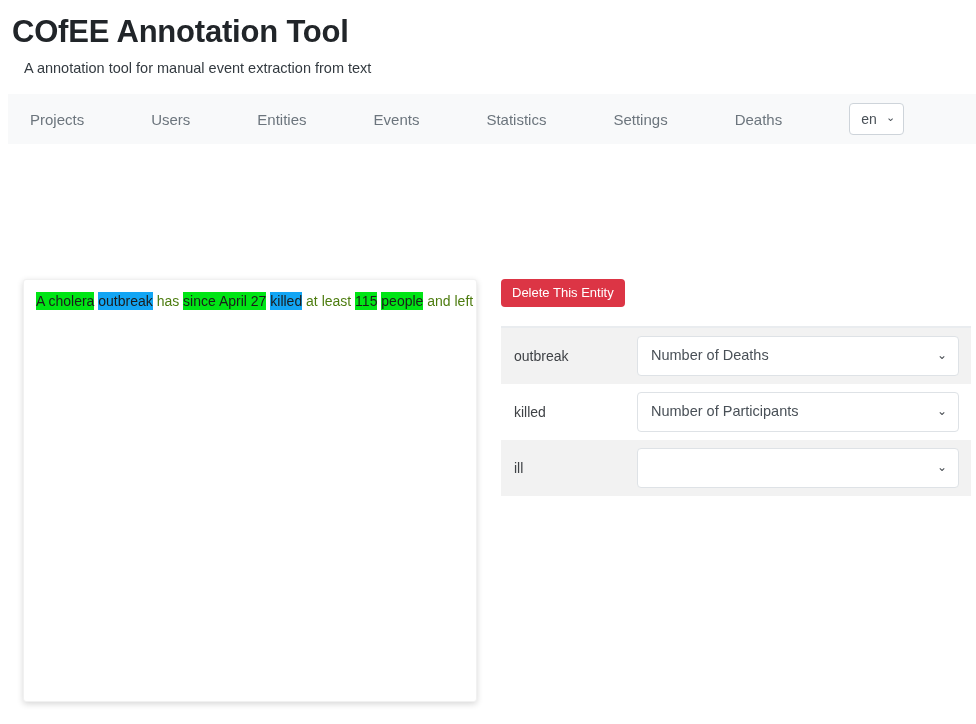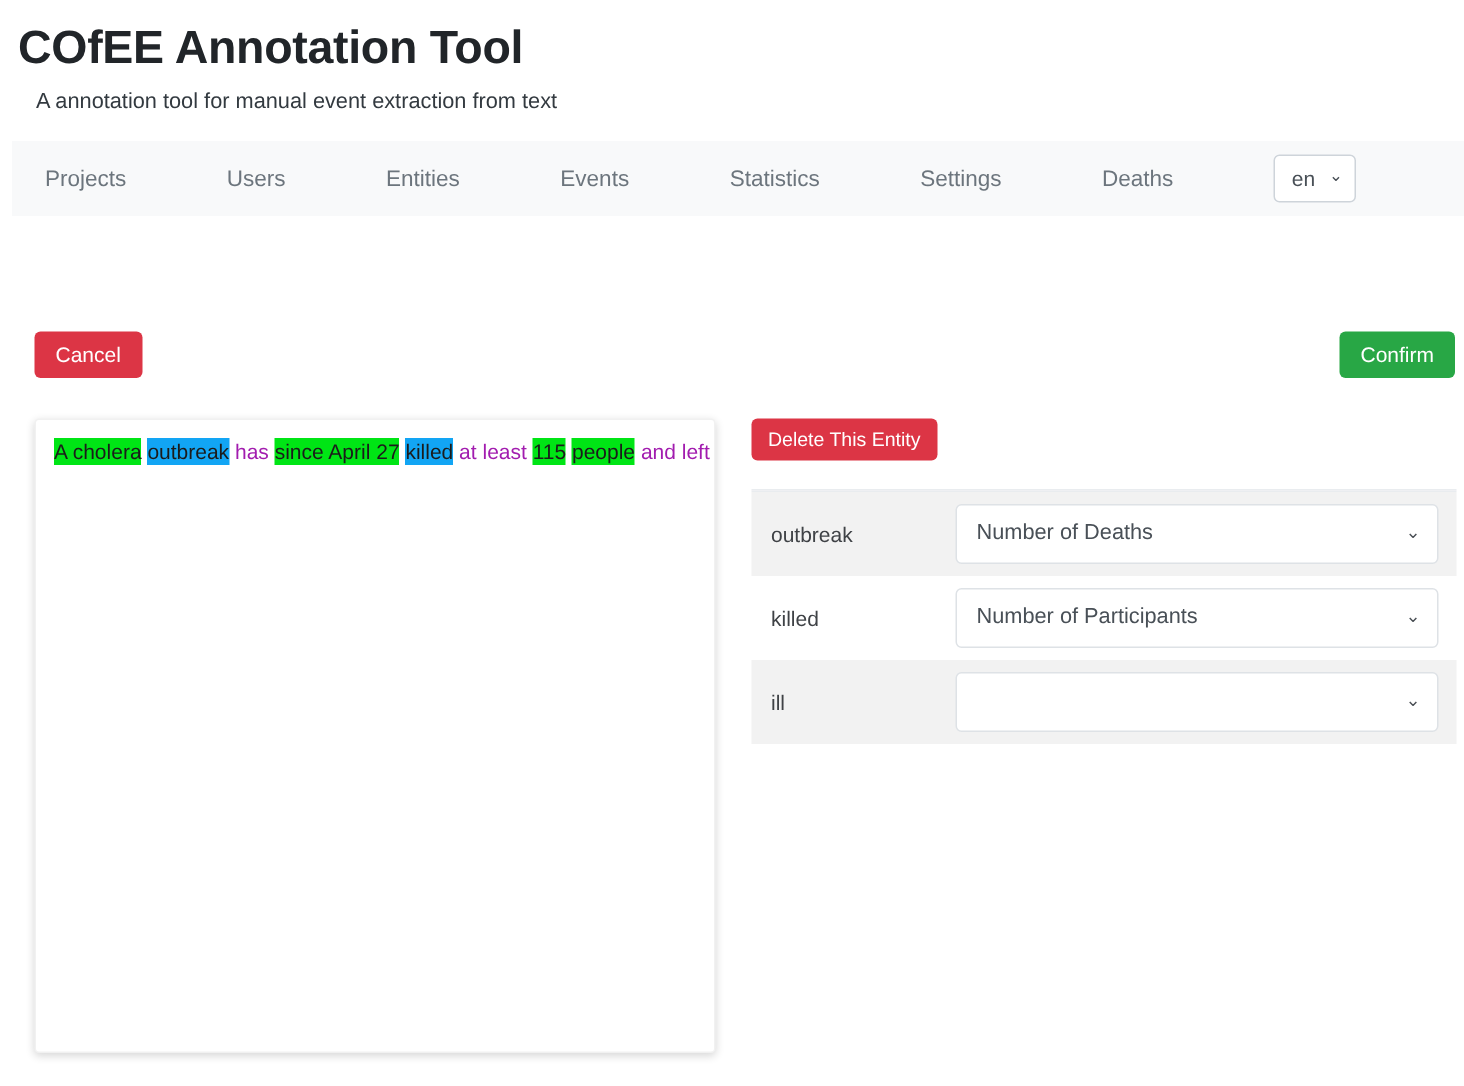--- a/index.html
+++ b/index.html
@@ -142,21 +142,21 @@
     word-spacing: 0px;
   }
   .tok {
     padding: 1px 0 1px 0;
     white-space: pre;
     cursor: pointer;
     text-align: right;
   }
   .tok.green { background: #00e515; color: #1b1b1b; }
   .tok.blue  { background: #12a5f4; color: #1b1b1b; }
-  .tok.plain { background: transparent; color: #a21caf; cursor: default; margin-top: 8px; }
+  .tok.plain { background: transparent; color: #4d7c0f; cursor: default; margin-top: 8px; }
 
   
   .right-panel {
     position: absolute;
     left: 501px;
     top: 279px;
     width: 470px;
     height: 430px;
   }
   .btn-delete {
@@ -251,24 +251,20 @@
     <a class="nav-link">Settings</a>
     <a class="nav-link">Deaths</a>
     <span class="select-wrap">
       <select class="lang-select">
         <option>en</option>
       </select>
       <span class="chev">⌄</span>
     </span>
   </div>
 
-  <div class="actions">
-    <button class="btn btn-cancel">Cancel</button>
-    <button class="btn btn-confirm">Confirm</button>
-  </div>
 
   <div class="text-panel">
     <div class="doc-text" id="doc-text"><span class="tok green">A cholera</span><span class="tok plain"> </span><span class="tok blue">outbreak</span><span class="tok plain"> has </span><span class="tok green">since April 27</span><span class="tok plain"> </span><span class="tok blue">killed</span><span class="tok plain"> at least </span><span class="tok green">115</span><span class="tok plain"> </span><span class="tok green">people</span><span class="tok plain"> and left , </span></div>
   </div>
 
   <div class="right-panel">
     <button class="btn-delete">Delete This Entity</button>
     <div class="hr hr-top"></div>
     <div class="hr"></div>
     <div class="rows" id="arg-rows">

